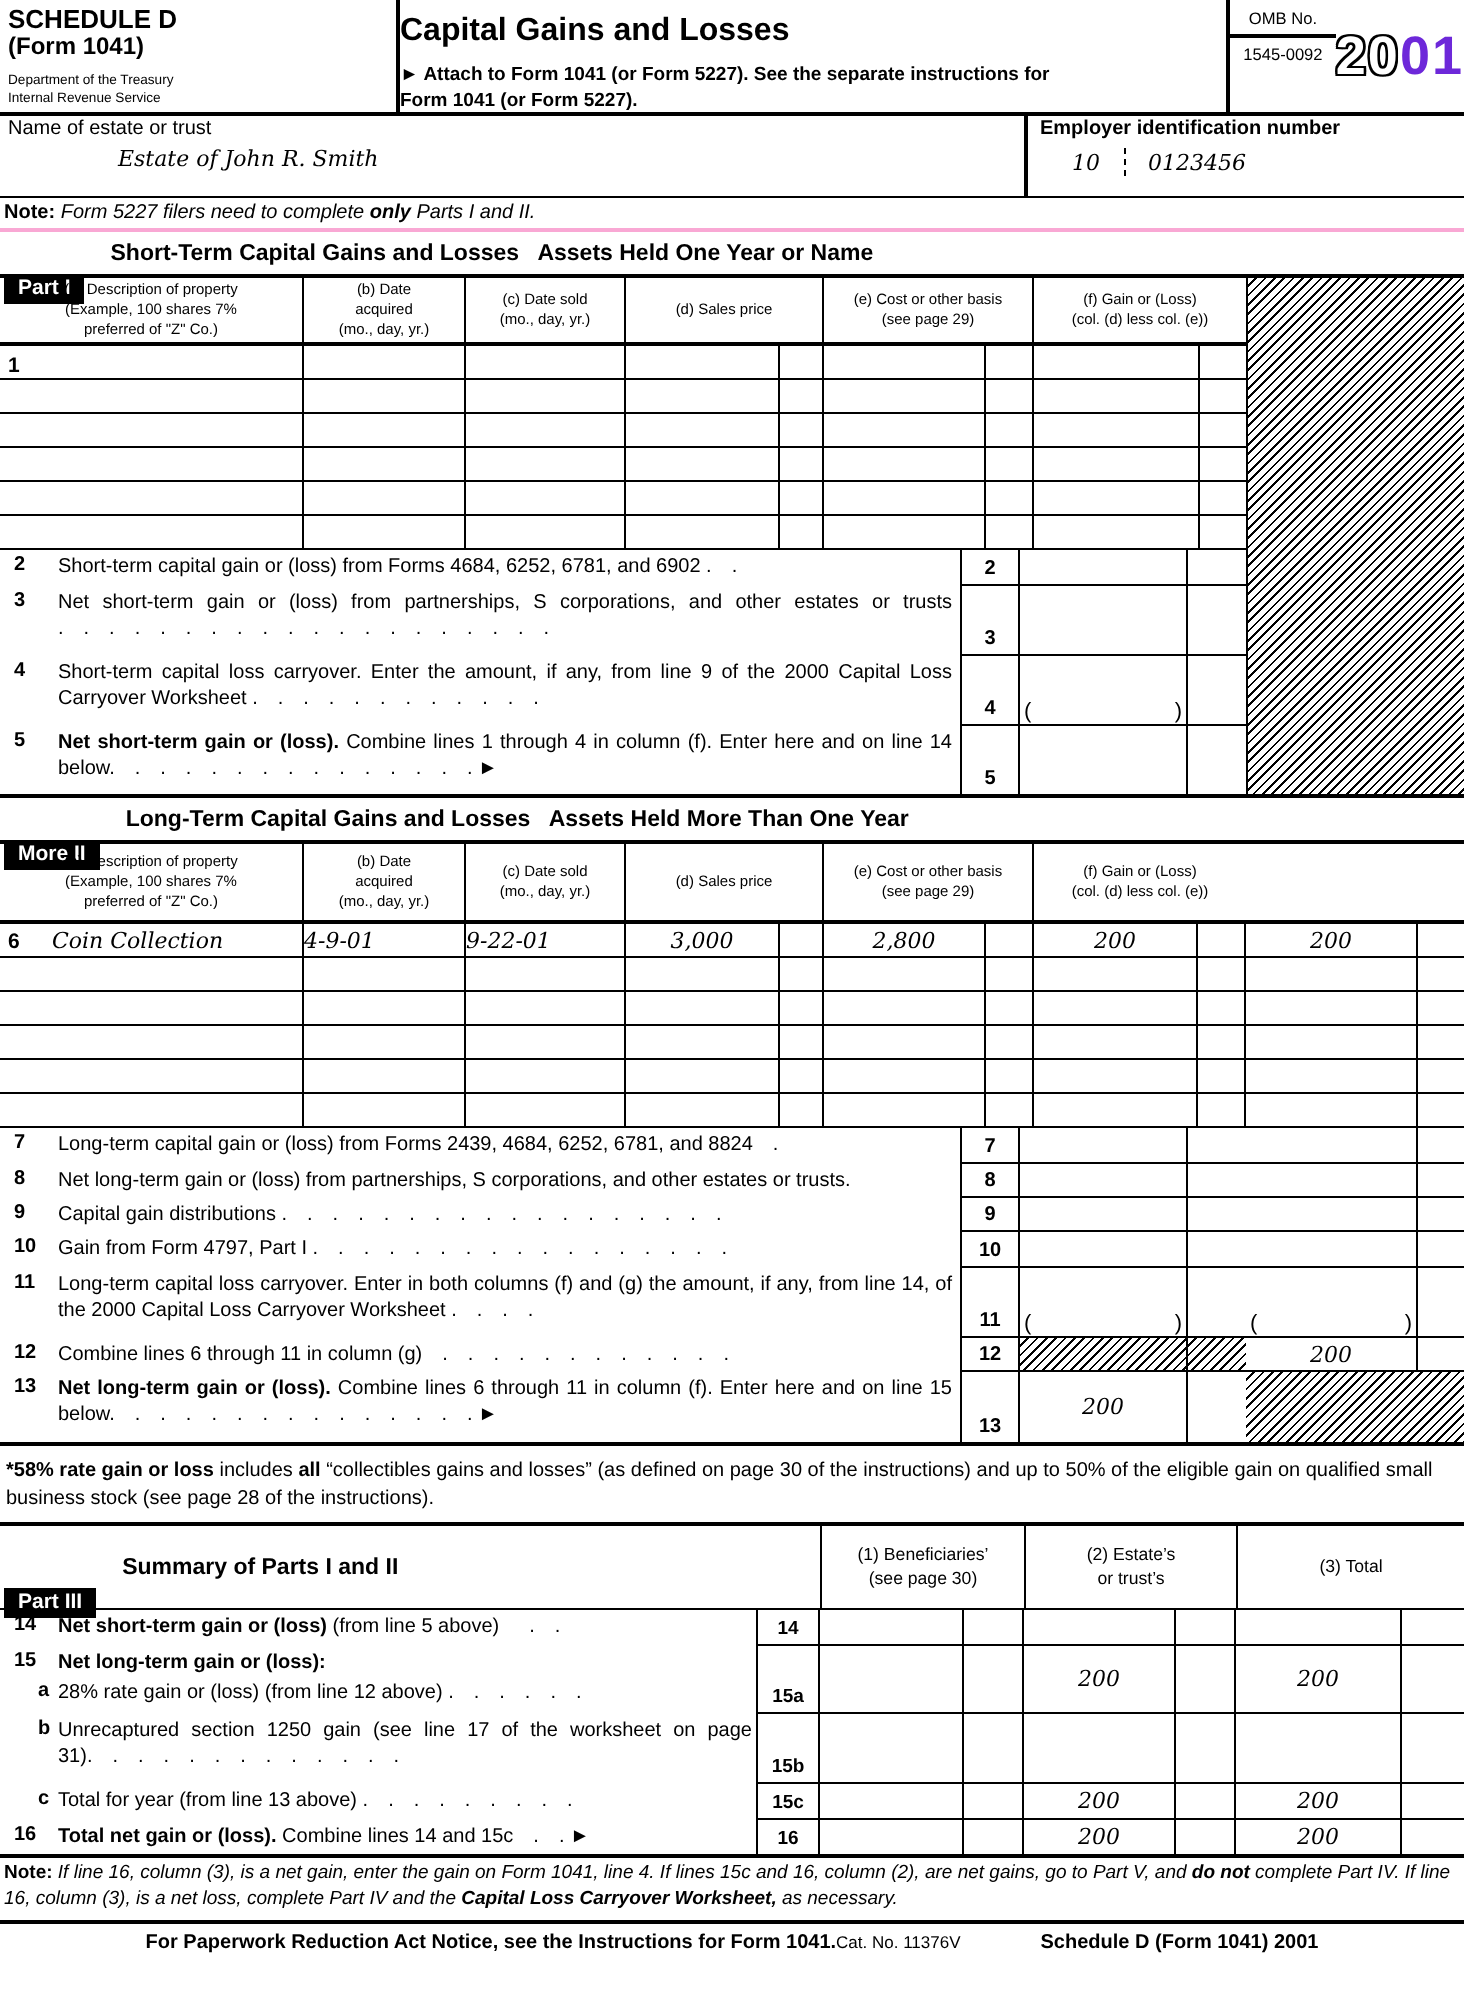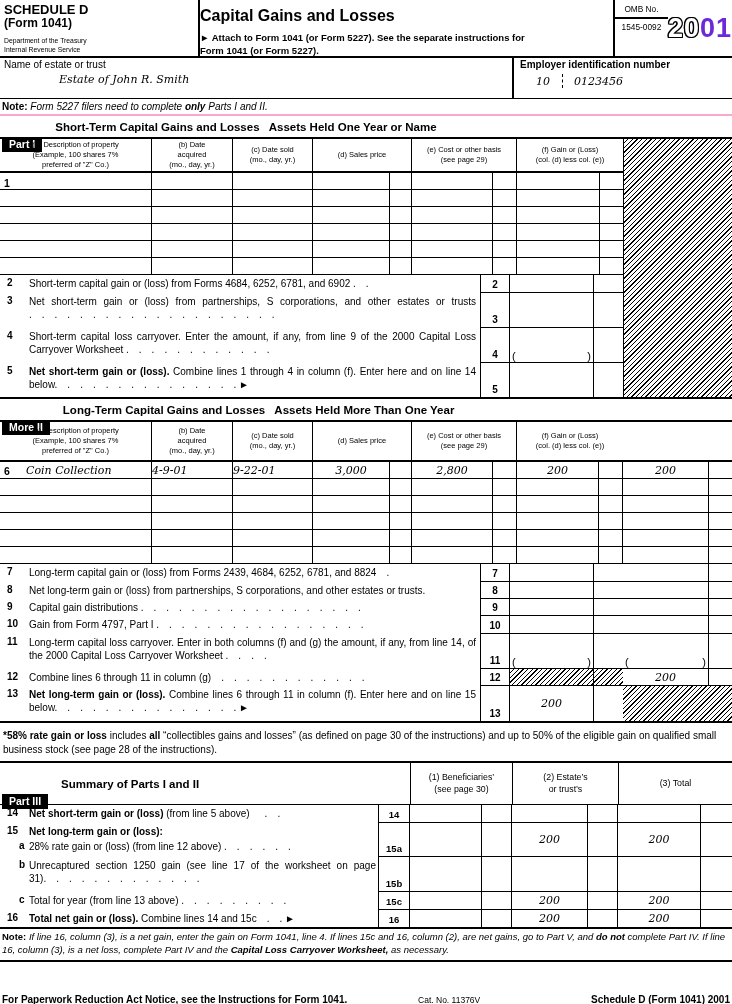--- a/index.html
+++ b/index.html
@@ -101,21 +101,21 @@
   .p3num { width:32px; border-left:1px solid #000; border-right:1px solid #000; border-bottom:1px solid #000; display:flex; align-items:flex-end; justify-content:center; font-weight:bold; font-size:9.5px; padding-bottom:2px; }
   .p3v { display:flex; border-bottom:1px solid #000; border-right:1px solid #000; }
   .p3v.w3 { border-right:none; }
   .p3v .main { flex:1; display:flex; align-items:center; justify-content:center; }
   .p3v .cents { border-left:1px solid #000; }
   .w1 .cents{width:30px} .w2 .cents{width:30px} .w3 .cents{width:32px}
   .p3row.last .p3num, .p3row.last .p3v { border-bottom:none; }
 
   
   .bottom-note { font-size:9.5px; line-height:1.35; padding:2px 2px 3px 2px; border-bottom:2px solid #000; }
-  .pfooter { display:flex; justify-content:space-between; align-items:baseline; padding:4px 2px 0 2px;margin-top:28px; }
+  .pfooter { display:flex; justify-content:center; align-items:baseline; padding:4px 2px 0 2px; }
   .pf-left { font-size:10px; font-weight:bold; }
   .pf-cat { font-size:8.5px; margin-right:40px; }
   .pf-right { font-size:10px; font-weight:bold; }
 </style>
 </head>
 <body>
 
 <div class="page">
 
   <div class="hdr">

